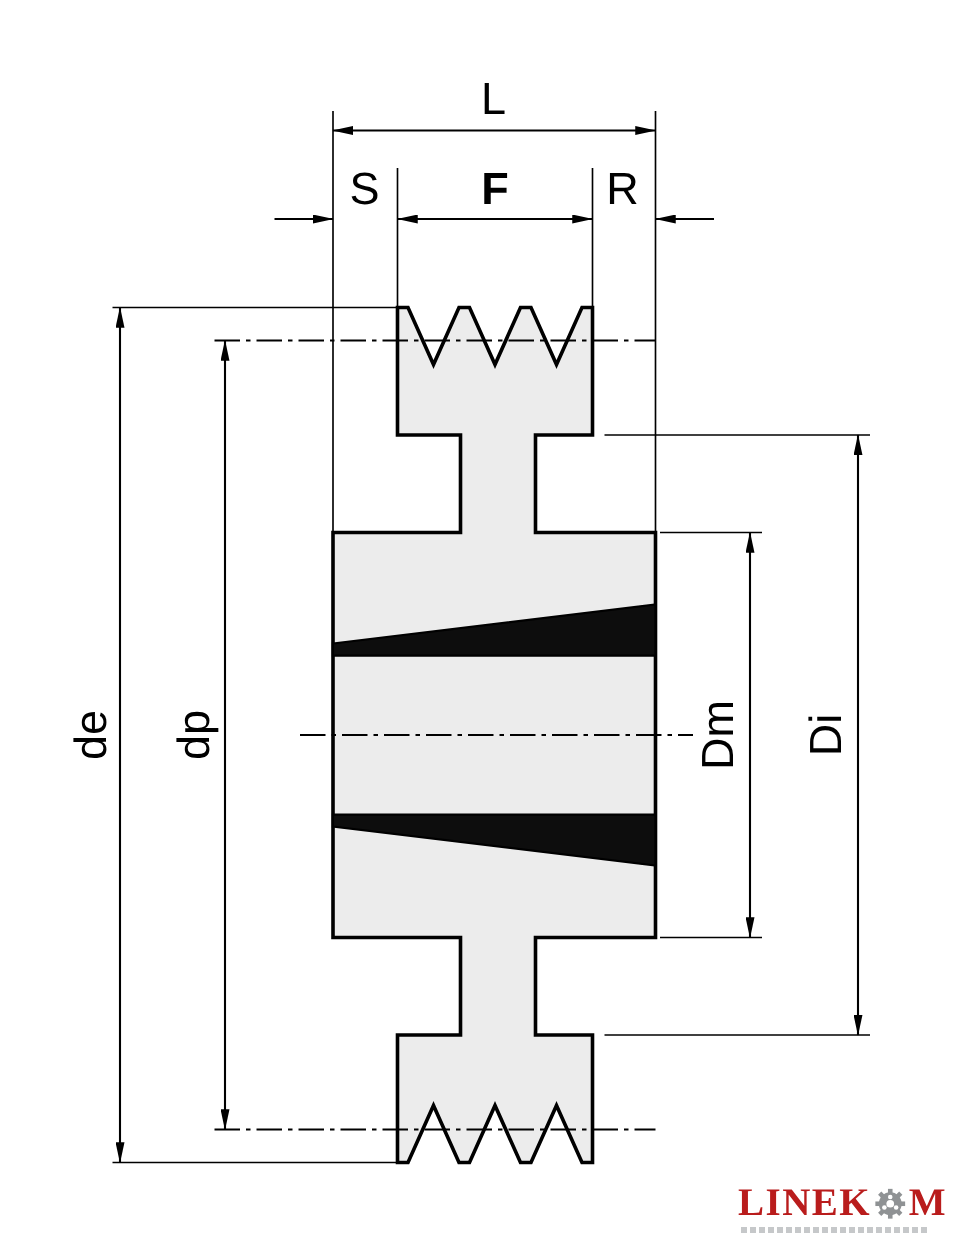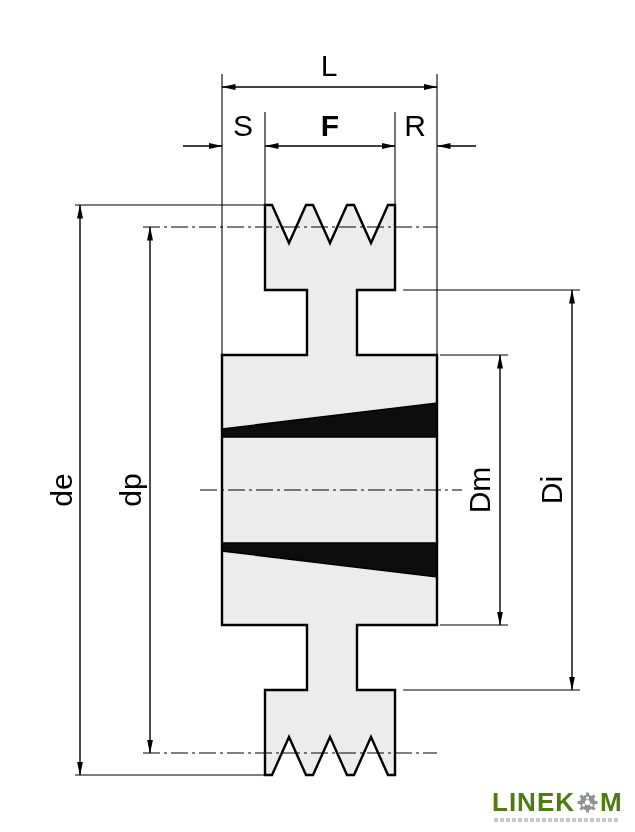--- a/index.html
+++ b/index.html
@@ -28,25 +28,25 @@
   }
   .lbl-bold { font-weight: bold; }
 
   .logo {
     position: absolute;
     left: 492px;
     top: 787px;
     display: flex;
     align-items: center;
     gap: 1px;
-    color: #4d7c0f;
+    color: #b91c1c;
     font-weight: bold;
     font-size: 26px;
     letter-spacing: 1px;
-    font-family: Liberation Sans, sans-serif;
+    font-family: Liberation Serif, serif;
     user-select: none;
   }
   .logo .gear { display: block; margin: 0 1px; }
   .logo-tagline {
     position: absolute;
     left: 494px;
     top: 818px;
     width: 126px;
     height: 4px;
     background: repeating-linear-gradient(90deg, #c6c8ca 0 4px, #ffffff 4px 6px);

